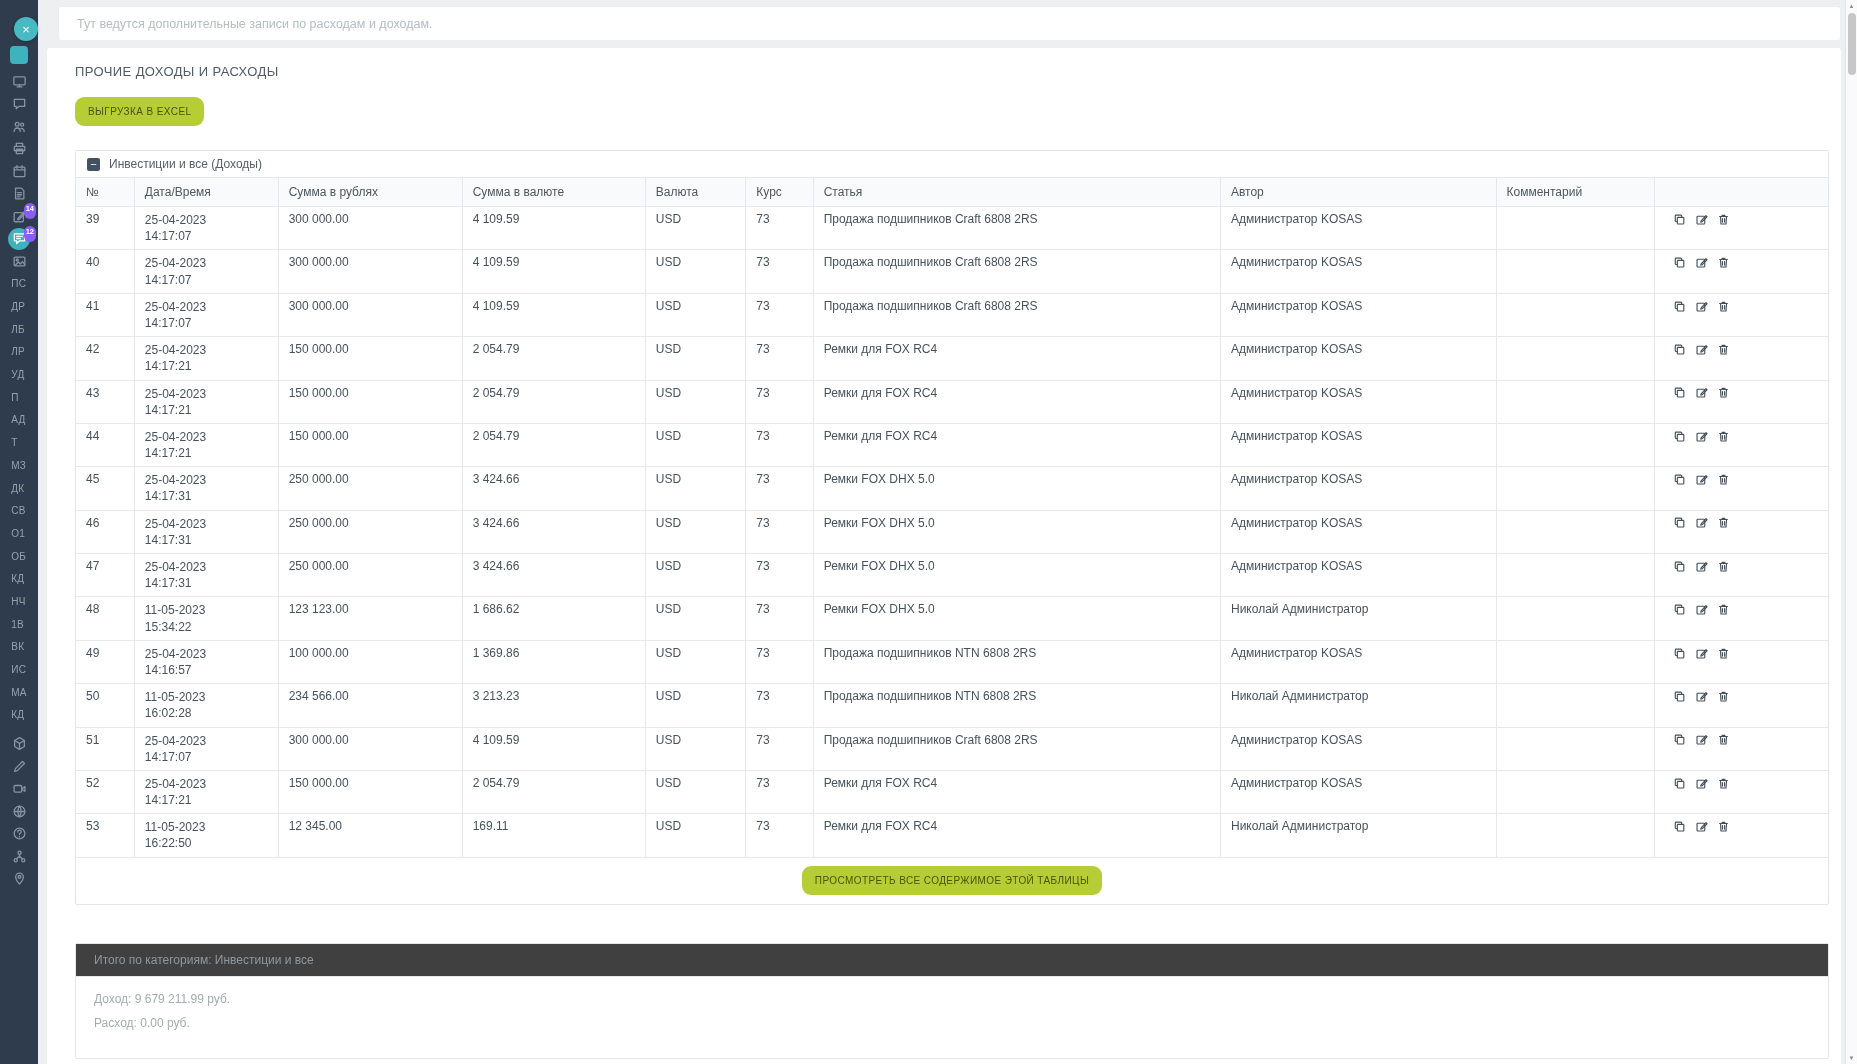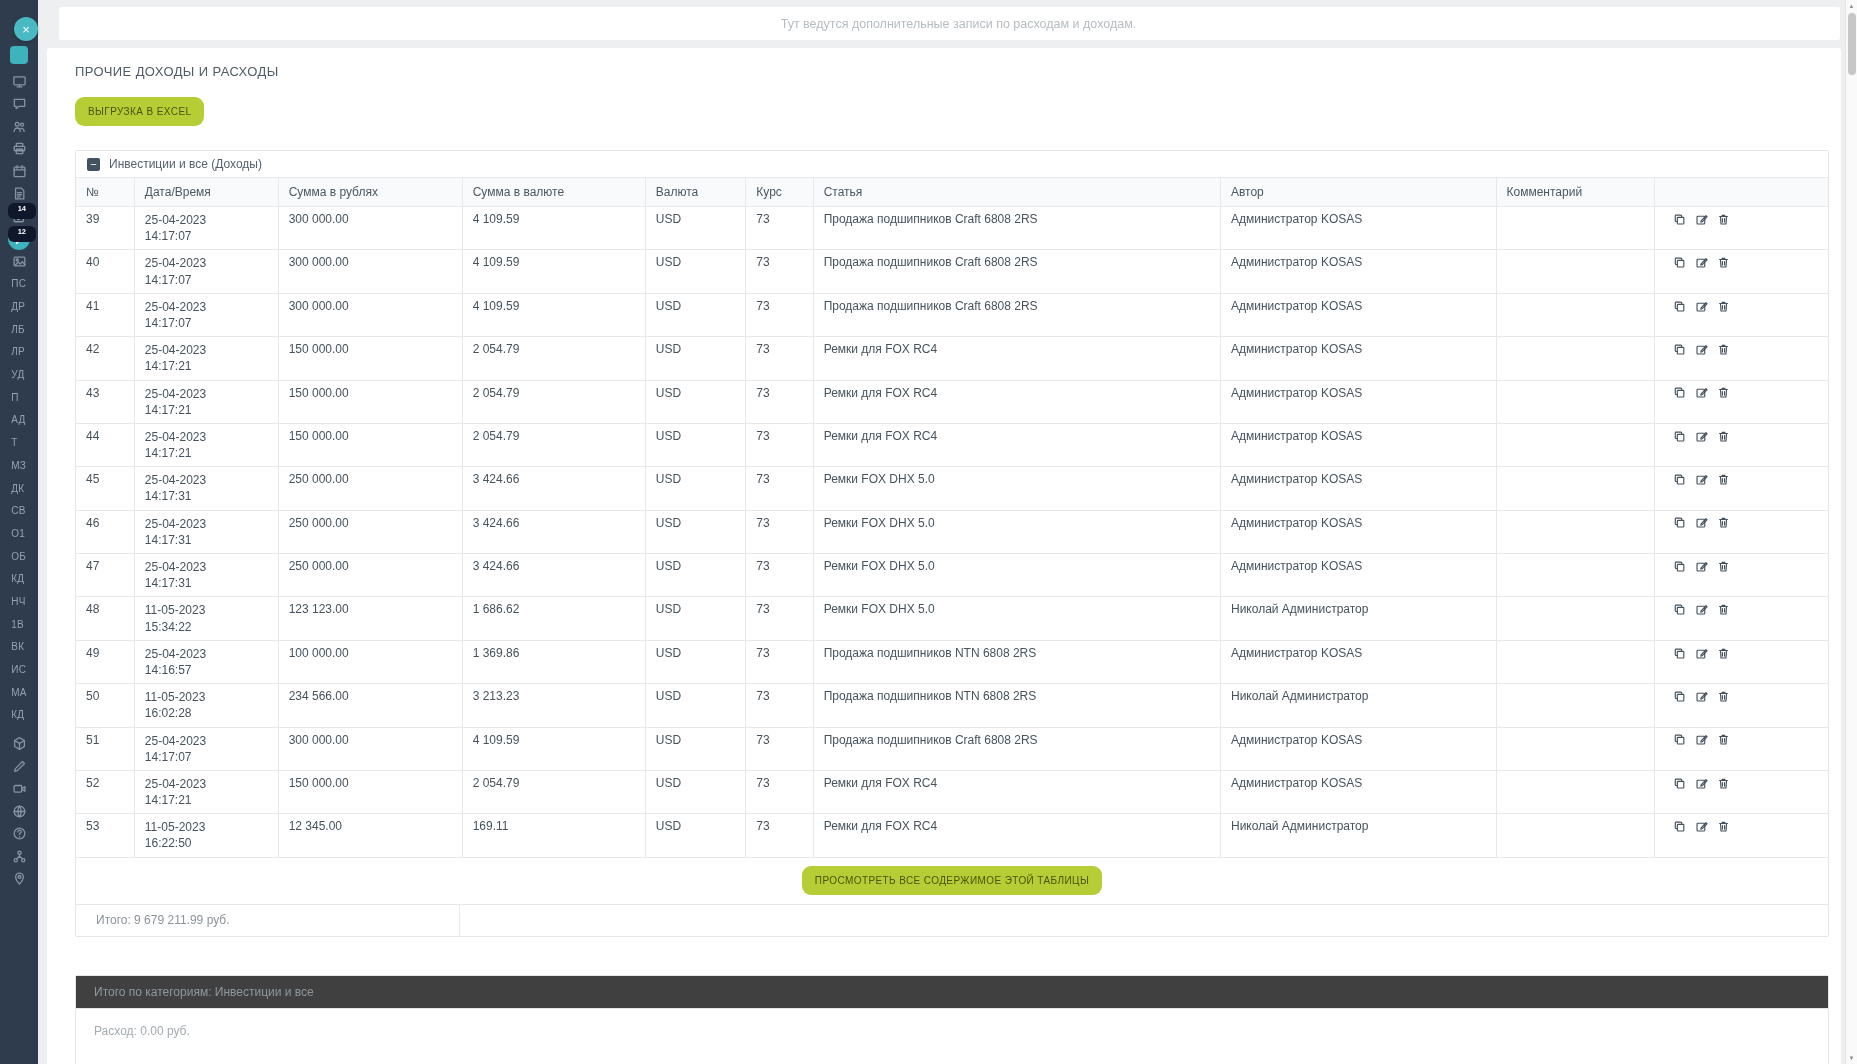--- a/index.html
+++ b/index.html
@@ -35,34 +35,34 @@
   .s-icon.active { color:#fff; }
   .s-icon.active::before {
     content:""; position:absolute; width:22px; height:22px; border-radius:50%;
     background:#3eb2bd; z-index:0;
   }
   .s-icon svg { position:relative; z-index:1; }
   .ic { width:15px; height:15px; display:block; }
   .ic-sm { width:13px; height:13px; display:block; }
   .badge {
     position:absolute; top:-2px; right:-5px; min-width:11px; height:16px;
-    background:#0f172a; color:#fff; font-size:7.5px; line-height:11px;
-    border-radius:6px; padding:0 10px; text-align:center; z-index:2; font-weight:bold;
+    background:#8b5cf6; color:#fff; font-size:7.5px; line-height:11px;
+    border-radius:6px; padding:0 2px; text-align:center; z-index:2; font-weight:bold;
   }
   .nav-abbr {
     font-size:10px; color:#95a2ae; height:22.7px; display:flex; align-items:center;
     cursor:pointer; flex:0 0 auto; letter-spacing:.3px;
   }
 
   
   .main { flex:1 1 auto; height:100%; overflow:hidden; padding:0 0 0 0; }
   .note-bar {
     margin:6px 16px 7px 20px; height:35px; background:#fff; border-radius:3px;
     border:1px solid #eceef0; display:flex; align-items:center; padding-left:18px;
-    color:#b6bcc1; font-size:12.5px;justify-content:center;
+    color:#b6bcc1; font-size:12.5px;
   }
   .sheet {
     margin:0 16px 0 9px; background:#fff; border-radius:3px;
     padding:16px 12px 60px 28px; min-height:1010px;
   }
   h1.page-title {
     font-size:13px; font-weight:500; color:#4f5b66; letter-spacing:.4px;
     margin-bottom:18px;
   }
   .btn-green {
@@ -787,28 +787,26 @@
                     </svg>
                   </span></td>
               </tr>
             </tbody>
         </table>
 
         <div class="view-all-wrap">
           <button class="btn-green">ПРОСМОТРЕТЬ ВСЕ СОДЕРЖИМОЕ ЭТОЙ ТАБЛИЦЫ</button>
         </div>
 
-        <div class="total-row">
-          <div class="total-cell">Итого: 9 679 211.99 руб.</div>
-        </div>
       </section>
 
       <section class="summary-card">
         <div class="summary-header">Итого по категориям: Инвестиции и все</div>
         <div class="summary-body">
+          <div>Доход: 9 679 211.99 руб.</div>
           <div>Расход: 0.00 руб.</div>
 
         </div>
       </section>
     </div>
   </main>
 
   <div class="scrollbar">
     <div class="sb-arrow">▲</div>
     <div class="sb-thumb"></div>

